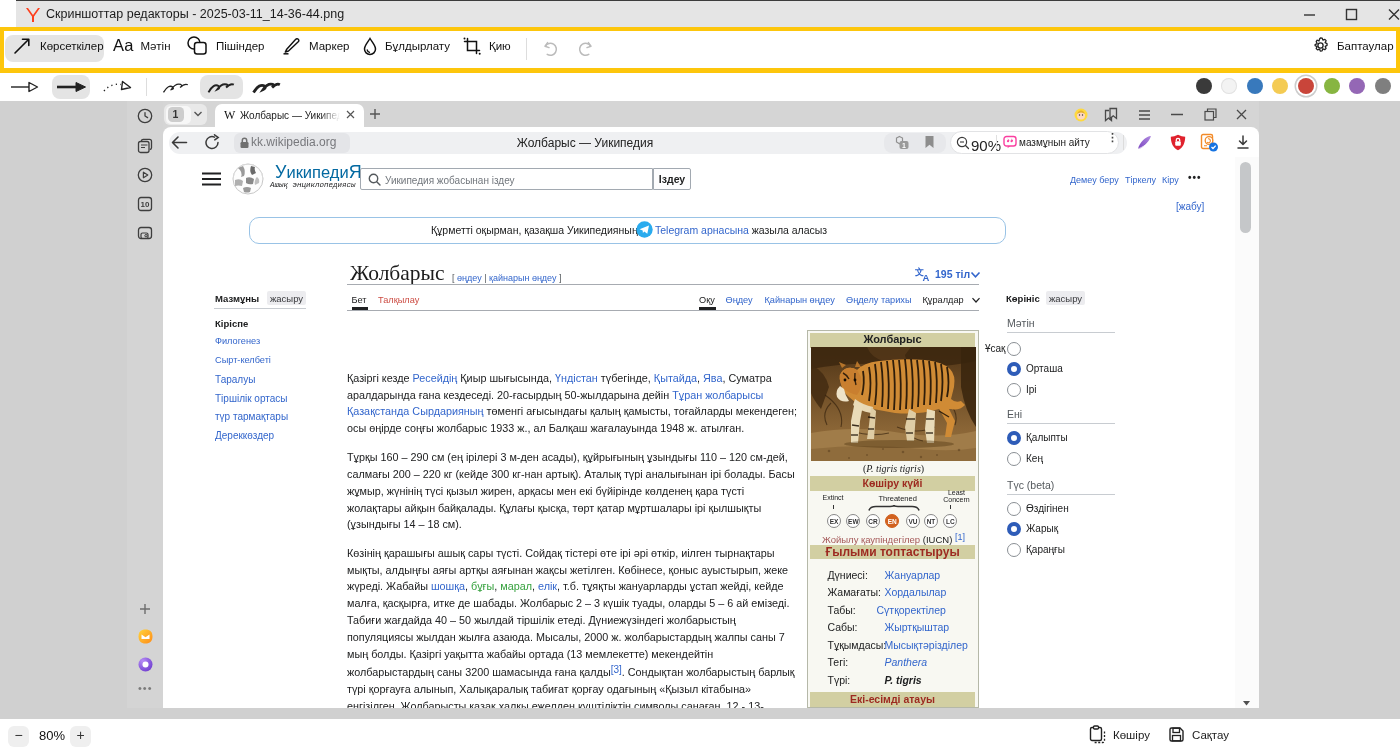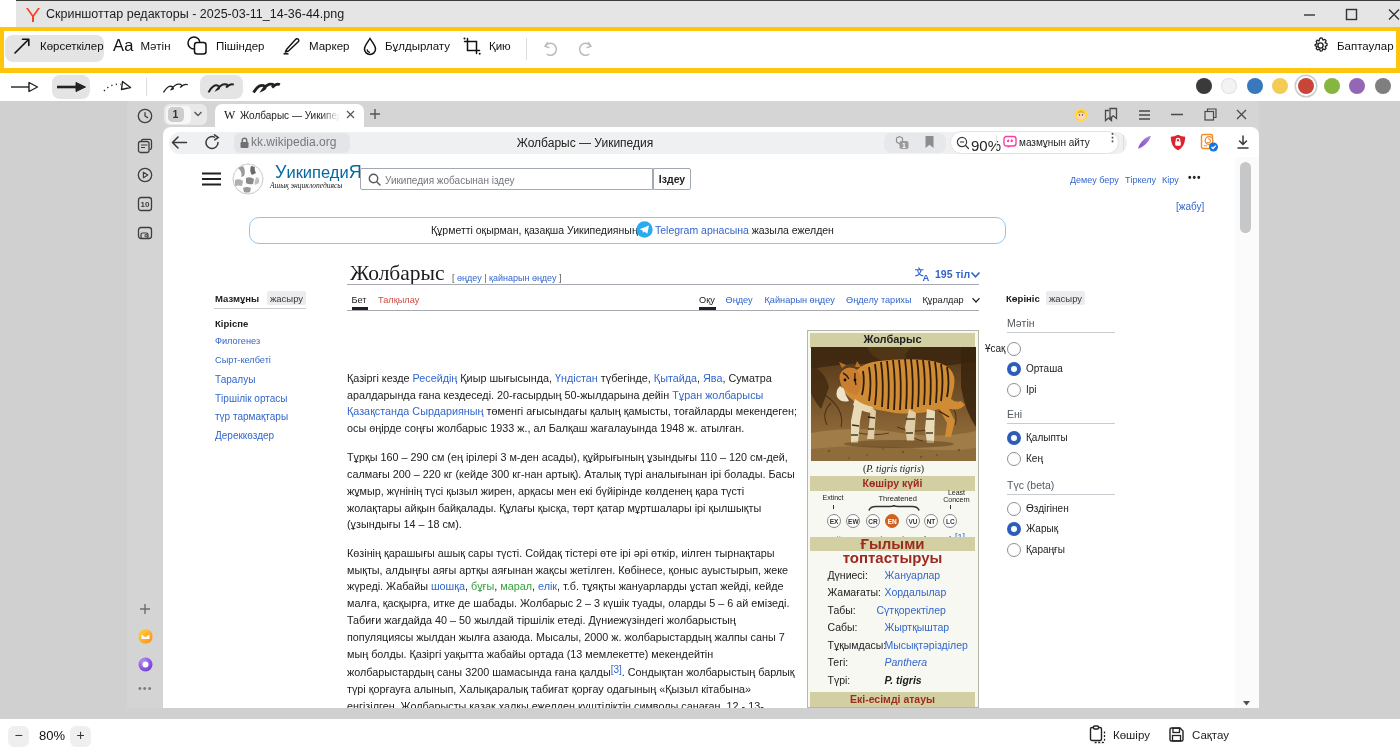--- a/index.html
+++ b/index.html
@@ -320,36 +320,36 @@
           <circle cx="17" cy="16" r="15" fill="#fdfdfd" stroke="#c8c8c8" stroke-width="1"></circle>
           <path d="M17 1 A15 15 0 0 0 2 16 M17 1 A15 15 0 0 1 32 16" fill="none" stroke="#ddd" stroke-width=".8"></path>
           <path d="M7 5 Q12 9 10 14 L13 13 Q15 8 12 3 Z" fill="#9a9a9a"></path>
           <path d="M20 3 Q18 8 21 12 L25 10 Q23 6 24 4 Z" fill="#6a6a6a"></path>
           <path d="M4 17 Q9 15 12 18 L11 23 Q7 22 4 23 Z" fill="#b0b0b0"></path>
           <path d="M15 15 Q19 13 23 16 L22 21 Q18 22 15 20 Z" fill="#8a8a8a"></path>
           <path d="M26 14 Q29 16 28 20 L24 22 Q23 18 25 15 Z" fill="#c0c0c0"></path>
           <path d="M12 25 Q16 23 20 25 L19 29 Q16 30 13 29 Z" fill="#9a9a9a"></path>
         </svg>
         <div class="abs" style="left:148px;top:61px;font-family:Liberation Sans, sans-serif;font-size:16.5px;color:#0369a1"><span style="font-size:18px">У</span>икипеди<span style="font-size:18px">Я</span></div>
-        <div class="abs" style="left:143px;top:80px;font-family:Liberation Serif, serif;font-style:italic;font-size:7.5px;color:#202122">Ашық энциклопедиясы</div>
+        <div class="abs" style="left:143px;top:80px;font-family:Liberation Mono, monospace;font-style:italic;font-size:7.5px;color:#202122">Ашық энциклопедиясы</div>
         <div class="abs" style="left:233px;top:67px;width:293px;height:22px;background:#fff;border:1px solid #a2a9b1;border-radius:2px 0 0 2px"></div>
         <svg class="abs" style="left:241px;top:72px" width="13" height="13" viewBox="0 0 13 13">
             <circle cx="5.5" cy="5.5" r="4.2" fill="none" stroke="#54595d" stroke-width="1.4"></circle>
             <path d="M8.7 8.7 L12 12" stroke="#54595d" stroke-width="1.4" stroke-linecap="round"></path>
           </svg>
         <div class="abs" style="left:258px;top:73.5px;font-size:10px;color:#72777d">Уикипедия жобасынан іздеу</div>
         <div class="abs" style="left:526px;top:67px;width:38px;height:22px;background:#fdfdfe;border:1px solid #a2a9b1;border-radius:0 2px 2px 0;font-size:10.5px;font-weight:bold;color:#202122;text-align:center;line-height:21px">Іздеу</div>
         <div class="abs" style="left:943px;top:74px;font-size:9px"><a class="blue">Демеу беру</a></div>
           <div class="abs" style="left:998px;top:74px;font-size:9px"><a class="blue">Тіркелу</a></div>
           <div class="abs" style="left:1035px;top:74px;font-size:9px"><a class="blue">Кіру</a></div>
         <div class="abs" style="left:1061px;top:71px;font-size:10px;color:#202122;letter-spacing:1px;font-weight:bold">•••</div>
 
         <div class="abs" style="left:121.5px;top:115.5px;width:757px;height:27px;border:1px solid #99c3e6;border-radius:10px;background:#fff"></div>
         <div class="abs" style="left:304px;top:123px;font-size:10.5px;color:#202122;white-space:nowrap">Құрметті оқырман, қазақша Уикипедияның</div>
-          <div class="abs" style="left:528px;top:123px;font-size:10.5px;white-space:nowrap"><a class="blue">Telegram арнасына</a> <span style="color:#202122">жазыла ежелден</span></div>
+          <div class="abs" style="left:528px;top:123px;font-size:10.5px;white-space:nowrap"><a class="blue">Telegram арнасына</a> <span style="color:#202122">жазыла аласыз</span></div>
         <svg class="abs" style="left:509px;top:120px" width="17" height="17" viewBox="0 0 17 17">
             <circle cx="8.5" cy="8.5" r="8.2" fill="#2aabee"></circle>
             <path d="M3.5 8.3 L13 4.5 L11.3 12.7 L8.3 10.4 L6.9 11.9 L6.7 9.6 Z" fill="#fff"></path>
           </svg>
         <div class="abs" style="left:1049px;top:100px;font-size:10px"><a class="blue">[жабу]</a></div>
 
         <div class="abs" style="left:223px;top:160px;font-family:'Liberation Serif',serif;font-size:21.5px;color:#1c1c1c">Жолбарыс</div>
         <div class="abs" style="left:325px;top:172px;font-size:9px;color:#54595d">[ <a class="blue">өңдеу</a> | <a class="blue">қайнарын өңдеу</a> ]</div>
         <svg class="abs" style="left:788px;top:165px" width="17" height="15" viewBox="0 0 17 15">
             <text x="0" y="9" font-size="9" fill="#36c" font-weight="bold" font-family="Liberation Sans">文</text>
@@ -483,21 +483,21 @@
               <path d="M1 5.5 Q2 1.5 8 1.5 L22 1.5 Q26 1.5 26 0 Q26 1.5 30 1.5 L44 1.5 Q50 1.5 51 5.5" fill="none" stroke="#333" stroke-width="1.5"></path>
             </svg>
           <div class="scirc" style="left:19.5px;top:183.5px">EX</div>
           <div class="scirc" style="left:38.8px;top:183.5px">EW</div>
           <div class="scirc" style="left:58.4px;top:183.5px">CR</div>
           <div class="scirc" style="left:77.8px;top:183.5px;background:#d1611f;border-color:#d1611f;color:#fff">EN</div>
           <div class="scirc" style="left:98.4px;top:183.5px">VU</div>
           <div class="scirc" style="left:116.5px;top:183.5px">NT</div>
           <div class="scirc" style="left:135.9px;top:183.5px">LC</div>
           <div class="abs" style="left:0;top:201.5px;width:172px;text-align:center;font-size:9.5px;white-space:nowrap"><span style="color:#a55858">Жойылу қаупіндегілер</span> <span style="color:#202122">(IUCN)</span> <span class="blue" style="font-size:9px;vertical-align:3px">[1]</span></div>
-          <div class="iband" style="top:206px;height:14.5px;font-size:15px;color:#9d2a20;line-height:14px">Ғылыми топтастыруы</div>
+          <div class="iband" style="top:214px;height:14.5px;font-size:12px;color:#9d2a20;line-height:14px">Ғылыми топтастыруы</div>
           <div class="ilab" style="left:20px;top:238px">Дүниесі:</div>
             <div class="ival blue" style="left:77px;top:238px">Жануарлар</div>
           <div class="ilab" style="left:20px;top:255.5px">Жамағаты:</div>
             <div class="ival blue" style="left:77px;top:255.5px">Хордалылар</div>
           <div class="ilab" style="left:20px;top:273px">Табы:</div>
             <div class="ival blue" style="left:69px;top:273px">Сүтқоректілер</div>
           <div class="ilab" style="left:20px;top:290.5px">Сабы:</div>
             <div class="ival blue" style="left:77px;top:290.5px">Жыртқыштар</div>
           <div class="ilab" style="left:20px;top:308px">Тұқымдасы:</div>
             <div class="ival blue" style="left:77px;top:308px">Мысықтәрізділер</div>

